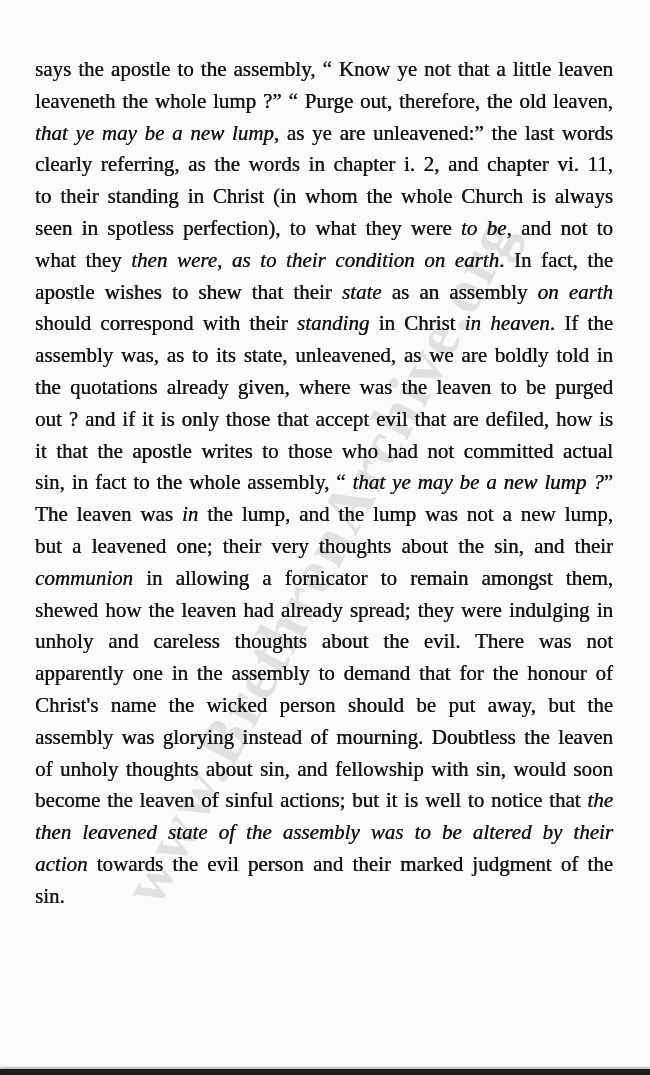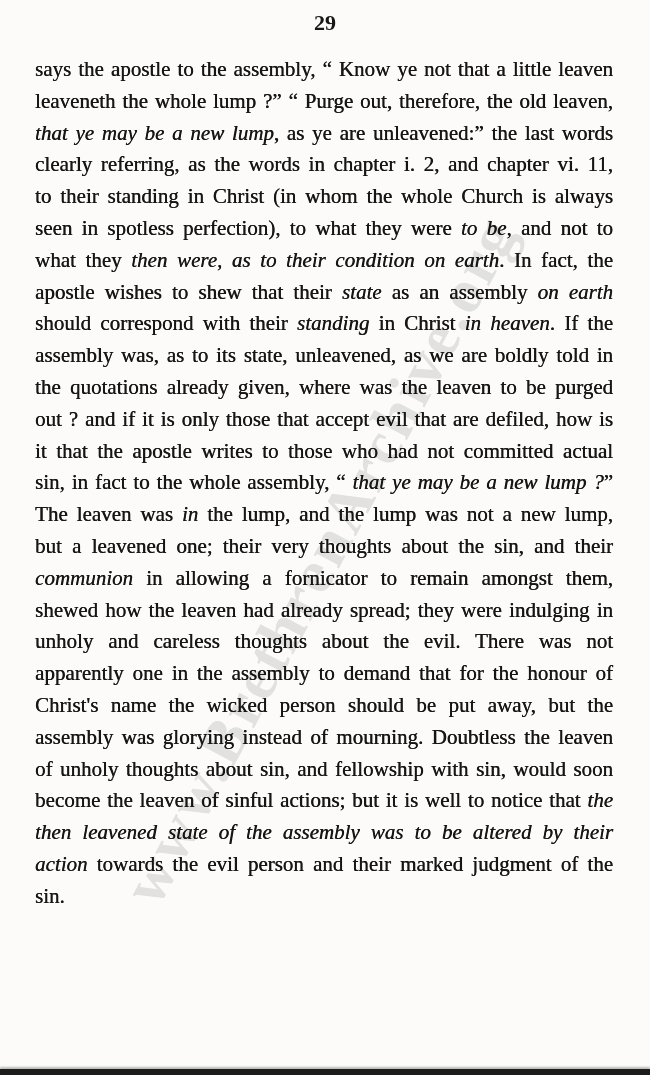--- a/index.html
+++ b/index.html
@@ -67,19 +67,18 @@
     z-index: 2;
   }
 </style>
 </head>
 <body>
 
 <div class="page">
 
   <div class="watermark">www.BrethrenArchive.org</div>
 
-  <div class="page-number">29</div>
 
   <div class="page-text"><span>says the apostle to the assembly, “ Know ye not that a little leaven leaveneth the whole lump ?”  “ Purge out, therefore, the old leaven, </span><i>that ye may be a new lump</i><span>, as ye are unleavened:” the last words clearly referring, as the words in chapter i. 2, and chapter vi. 11, to their standing in Christ (in whom the whole Church is always seen in spotless perfection), to what they were </span><i>to be</i><span>, and not to what they </span><i>then were, as to their condition on earth</i><span>.  In fact, the apostle wishes to shew that their </span><i>state</i><span> as an assembly </span><i>on earth</i><span> should correspond with their </span><i>standing</i><span> in Christ </span><i>in heaven</i><span>.  If the assembly was, as to its state, unleavened, as we are boldly told in the quotations already given, where was the leaven to be purged out ? and if it is only those that accept evil that are defiled, how is it that the apostle writes to those who had not committed actual sin, in fact to the whole assembly, “ </span><i>that ye may be a new lump ?</i><span>”  The leaven was </span><i>in</i><span> the lump, and the lump was not a new lump, but a leavened one; their very thoughts about the sin, and their </span><i>communion</i><span> in allowing a fornicator to remain amongst them, shewed how the leaven had already spread; they were indulging in unholy and careless thoughts about the evil.  There was not apparently one in the assembly to demand that for the honour of Christ's name the wicked person should be put away, but the assembly was glorying instead of mourning. Doubtless the leaven of unholy thoughts about sin, and fellowship with sin, would soon become the leaven of sinful actions; but it is well to notice that </span><i>the then leavened state of the assembly was to be altered by their action</i><span> towards the evil person and their marked judgment of the sin.</span></div>
 
   <div class="scan-edge-bottom"></div>
 
 </div>
 
 </body></html>

